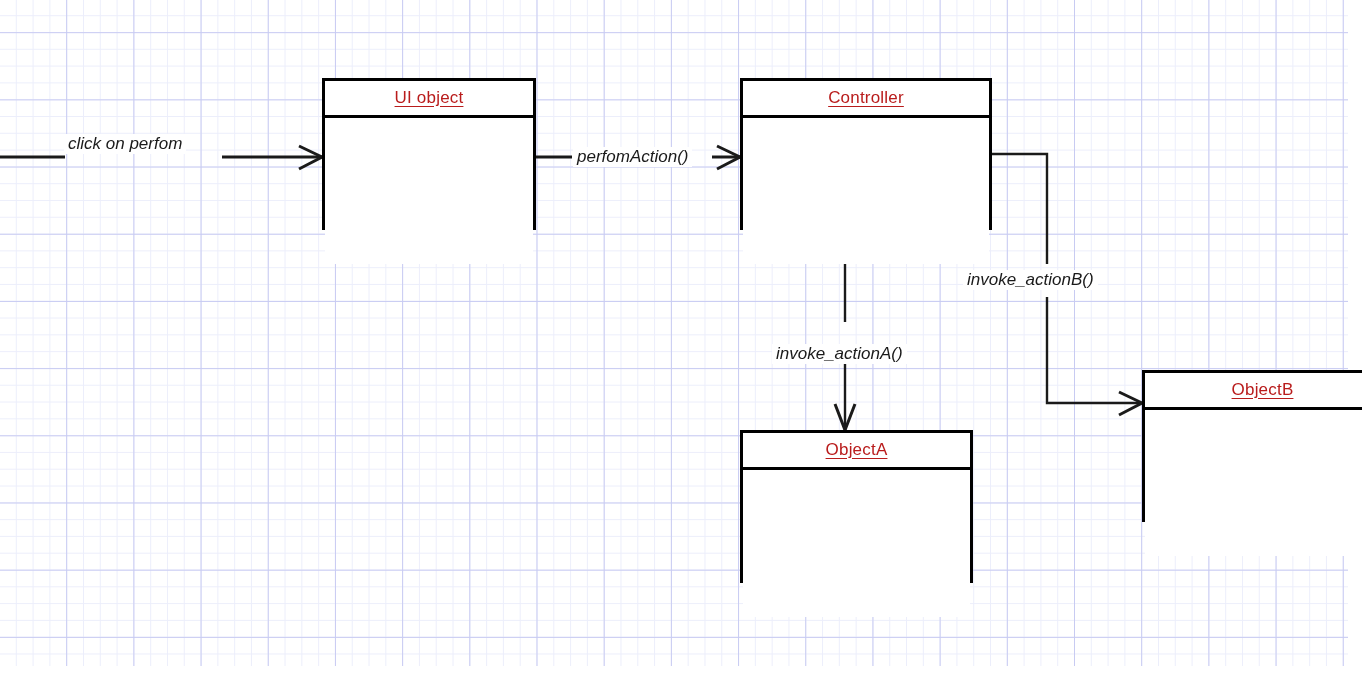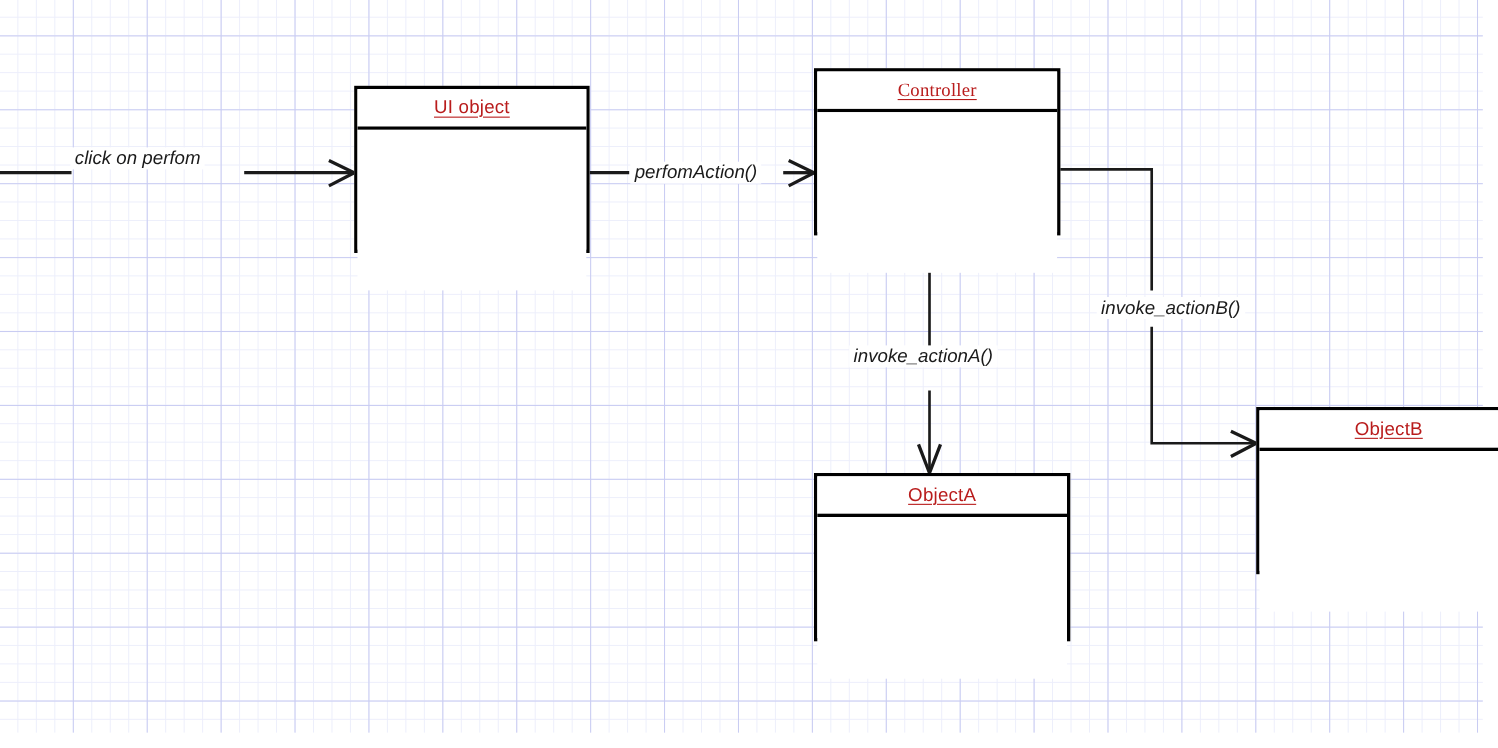--- a/index.html
+++ b/index.html
@@ -113,21 +113,21 @@
     <polyline points="1119,392 1142,403 1119,415" fill="none" stroke="#1a1a1a" stroke-width="3"></polyline>
   </svg>
 
   <div class="uml-box" style="left:322px; top:78px; width:214px; height:152px;">
     <div class="uml-title">
       <span>UI object</span>
     </div>
     <div class="uml-body"></div>
   </div>
 
-  <div class="uml-box" style="left:740px; top:62px; width:224px; height:152px;font-family:Liberation Serif, serif;">
+  <div class="uml-box" style="left:740px; top:78px; width:252px; height:152px;">
     <div class="uml-title">
       <span>Controller</span>
     </div>
     <div class="uml-body"></div>
   </div>
 
   <div class="uml-box" style="left:740px; top:430px; width:233px; height:153px;">
     <div class="uml-title">
       <span>ObjectA</span>
     </div>
@@ -138,17 +138,17 @@
     <div class="uml-title">
       <span>ObjectB</span>
     </div>
     <div class="uml-body"></div>
   </div>
 
   <div class="edge-label" style="left:64px; top:134px;">click on perfom</div>
 
   <div class="edge-label" style="left:573px; top:147px;text-align:center;">perfomAction()</div>
 
-  <div class="edge-label" style="left:772px; top:314px;">invoke_actionA()</div>
+  <div class="edge-label" style="left:772px; top:344px;">invoke_actionA()</div>
 
-  <div class="edge-label" style="left:997px; top:270px;">invoke_actionB()</div>
+  <div class="edge-label" style="left:963px; top:270px;">invoke_actionB()</div>
 
 </div>
 
 </body></html>

